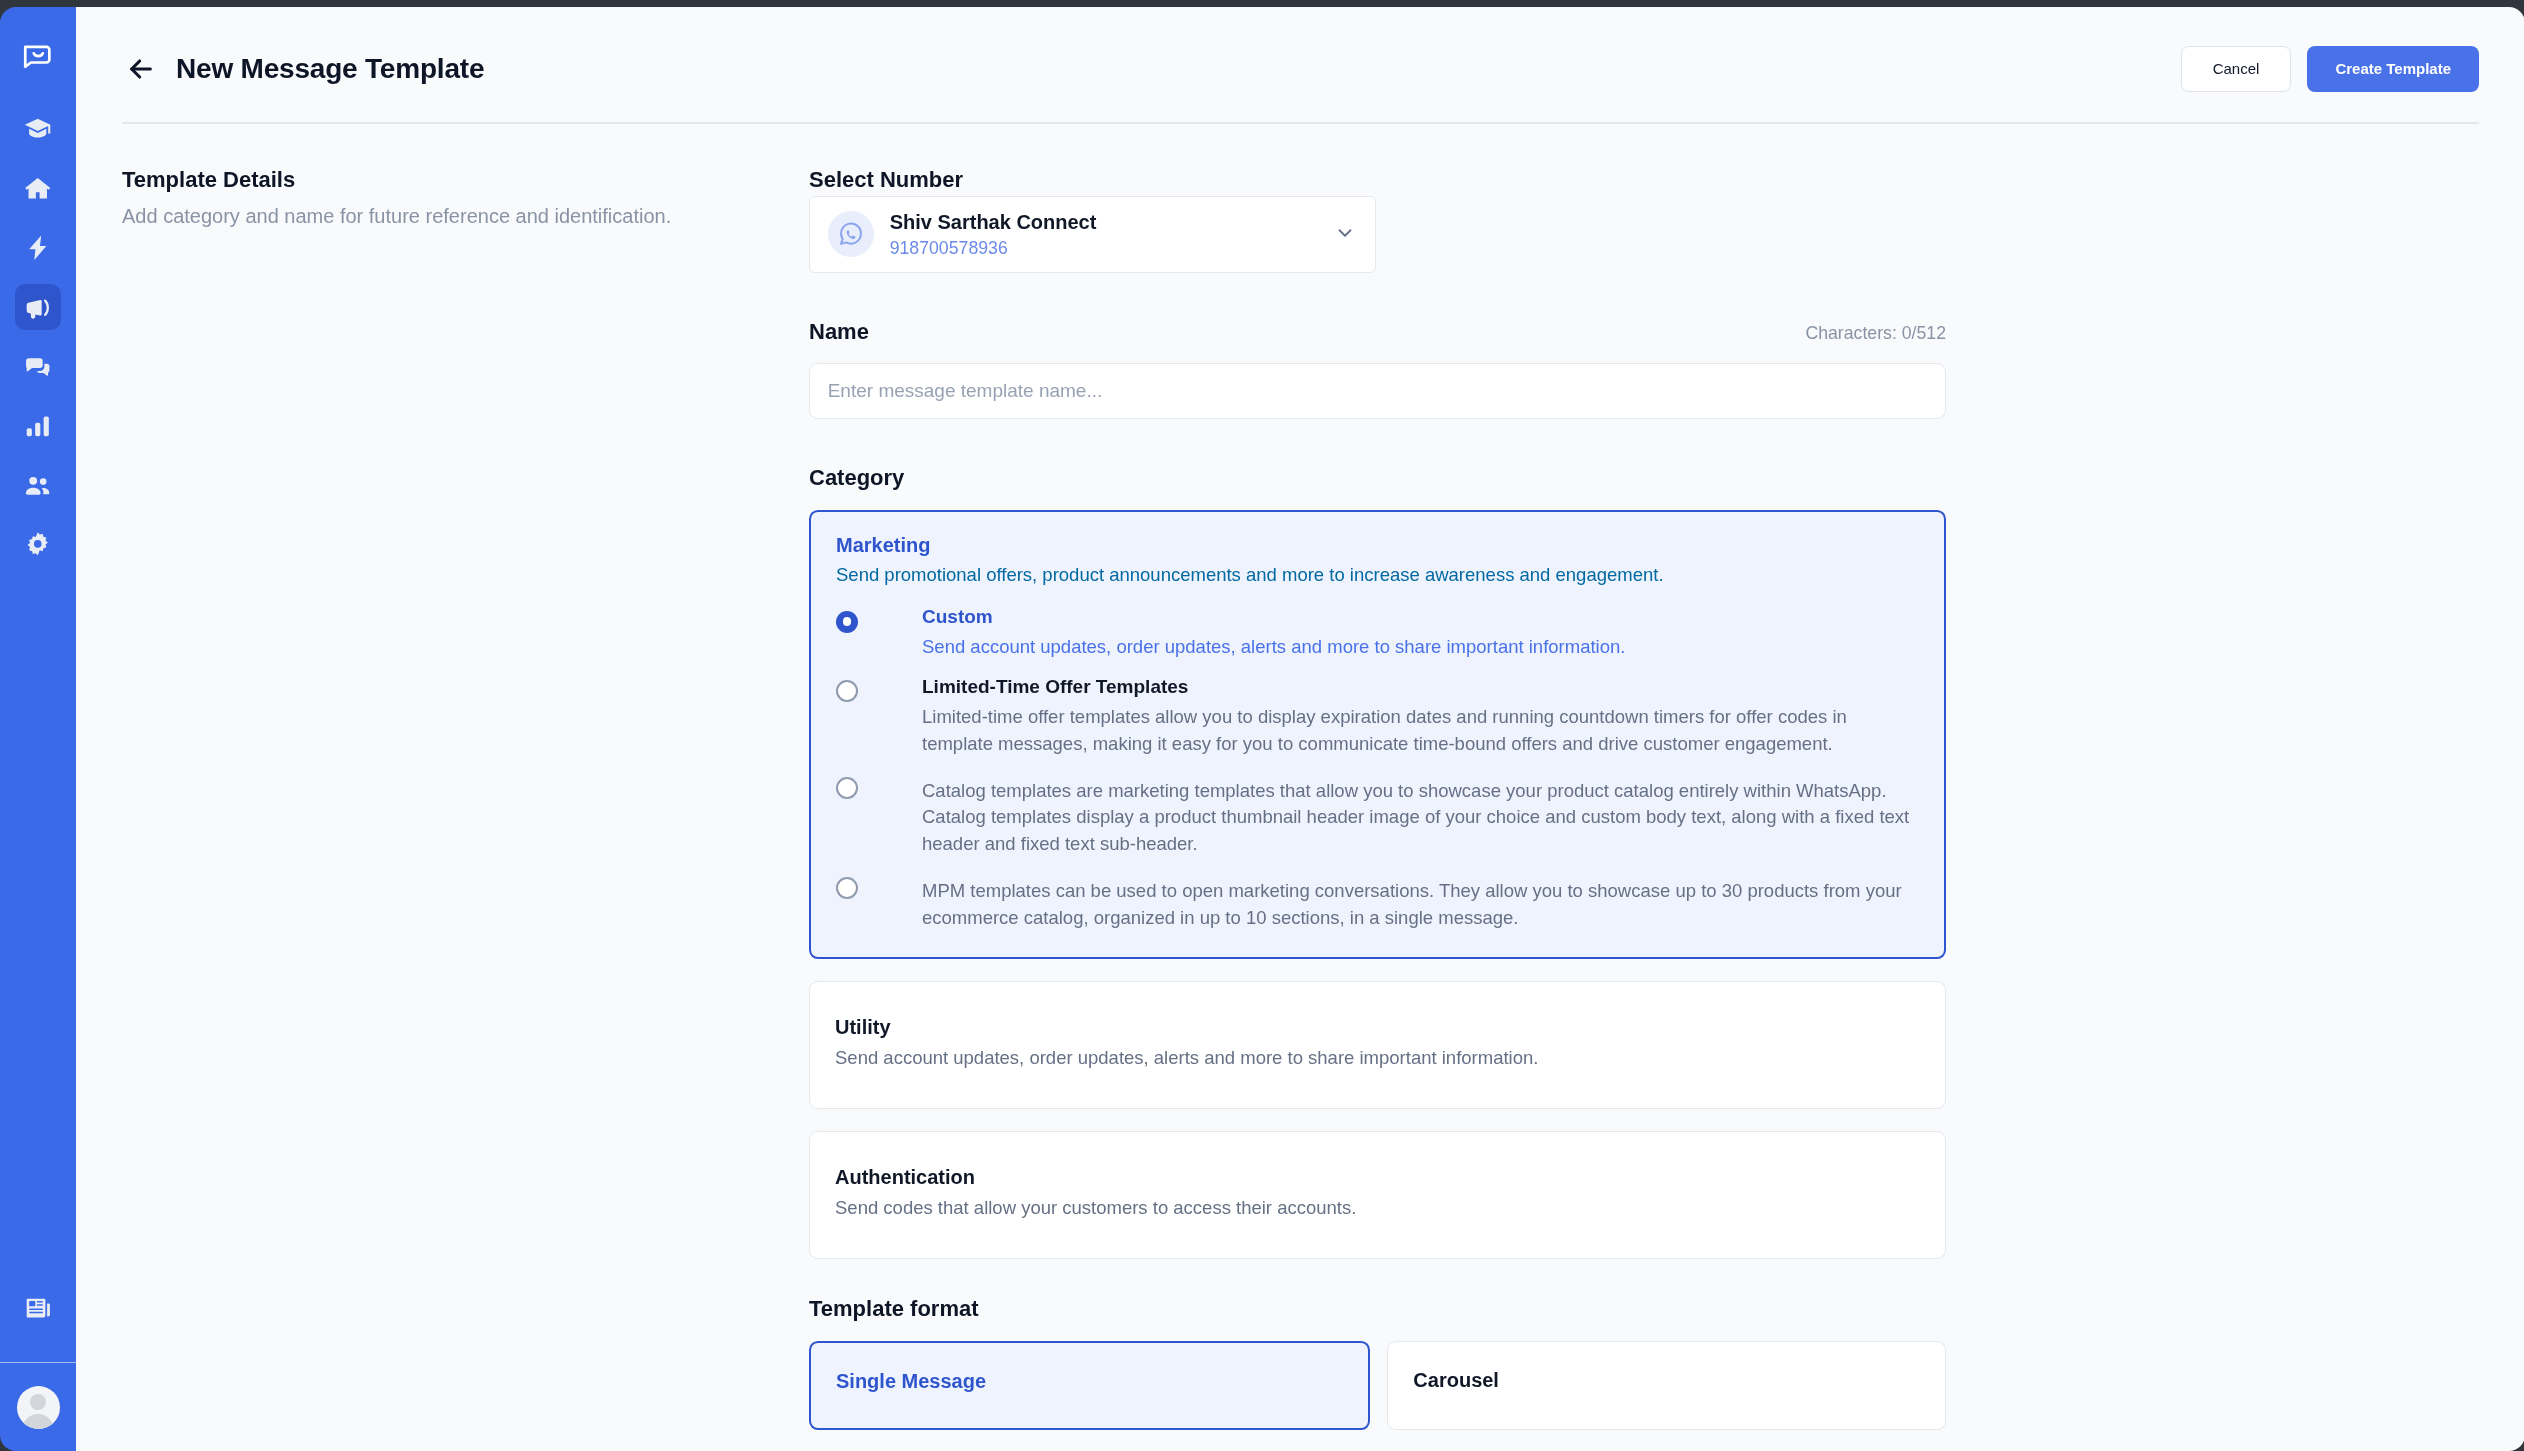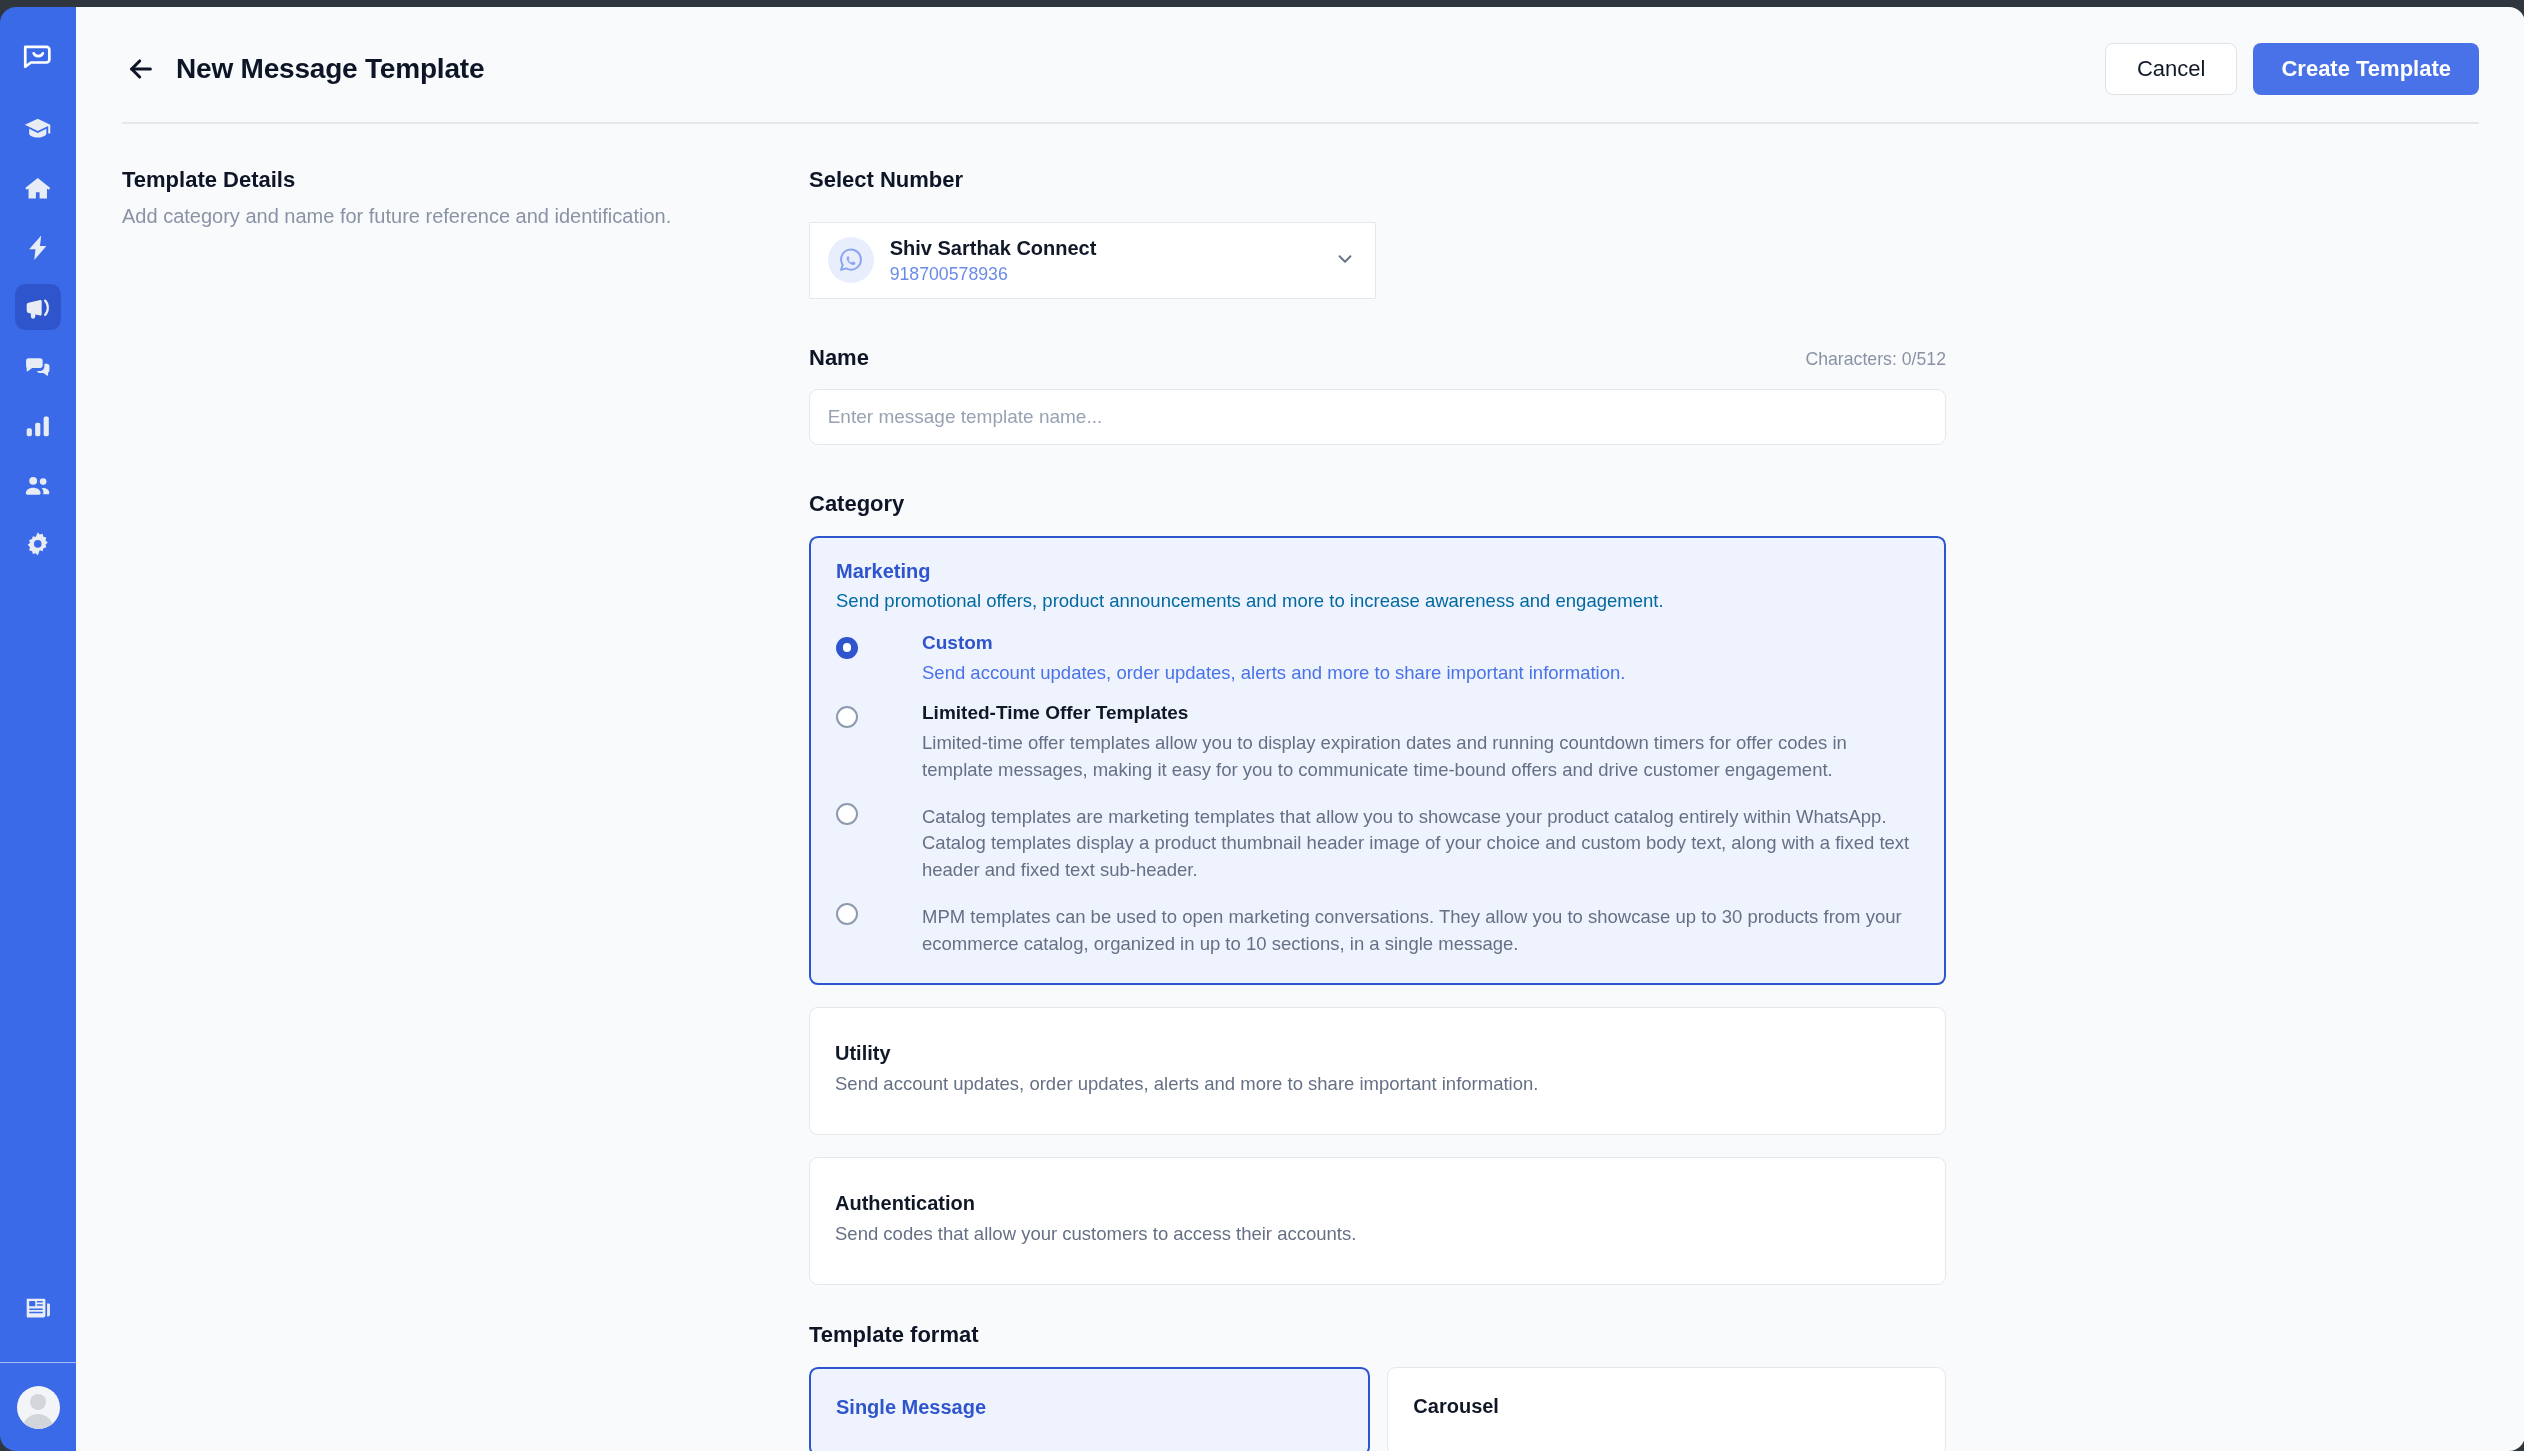--- a/index.html
+++ b/index.html
@@ -106,23 +106,23 @@
     font-size: 28px;
     font-weight: 700;
     color: #0d1526;
     letter-spacing: -0.2px;
   }
   .topbar-actions {
     margin-left: auto;
     display:flex; align-items:center; gap: 16px;
   }
   .btn {
-    height: 52px;
+    height: 46px;
     border-radius: 8px;
-    font-size: 22px;
+    font-size: 15px;
     display:flex; align-items:center; justify-content:center;
     cursor: pointer;
     font-family: "Liberation Sans", sans-serif;
   }
   .btn-cancel {
     background: #ffffff;
     border: 1.5px solid #dfe3e8;
     color: #101828;
     padding: 0 31px;
   }
@@ -163,26 +163,26 @@
   .section-label {
     font-size: 22px; font-weight: 700; color: #0d1526;
   }
   .field-row {
     display:flex; align-items: baseline; justify-content: space-between;
   }
   .char-count { font-size: 17.7px; color: #8a93a5; }
 
   
   .number-select {
-    margin-top: 29px;
+    margin-top: 3px;
     width: 567px;
     height: 77px;
     background: #ffffff;
     border: 1.5px solid #e4e7ec;
-    border-radius: 1px;
+    border-radius: 6px;
     display:flex; align-items:center;
     padding: 0 19px 0 17.7px;
     cursor: pointer;
   }
   .wa-circle {
     width: 46px; height: 46px; border-radius: 50%;
     background: #e8eefc;
     display:flex; align-items:center; justify-content:center;
     margin-right: 16px;
     flex-shrink: 0;

